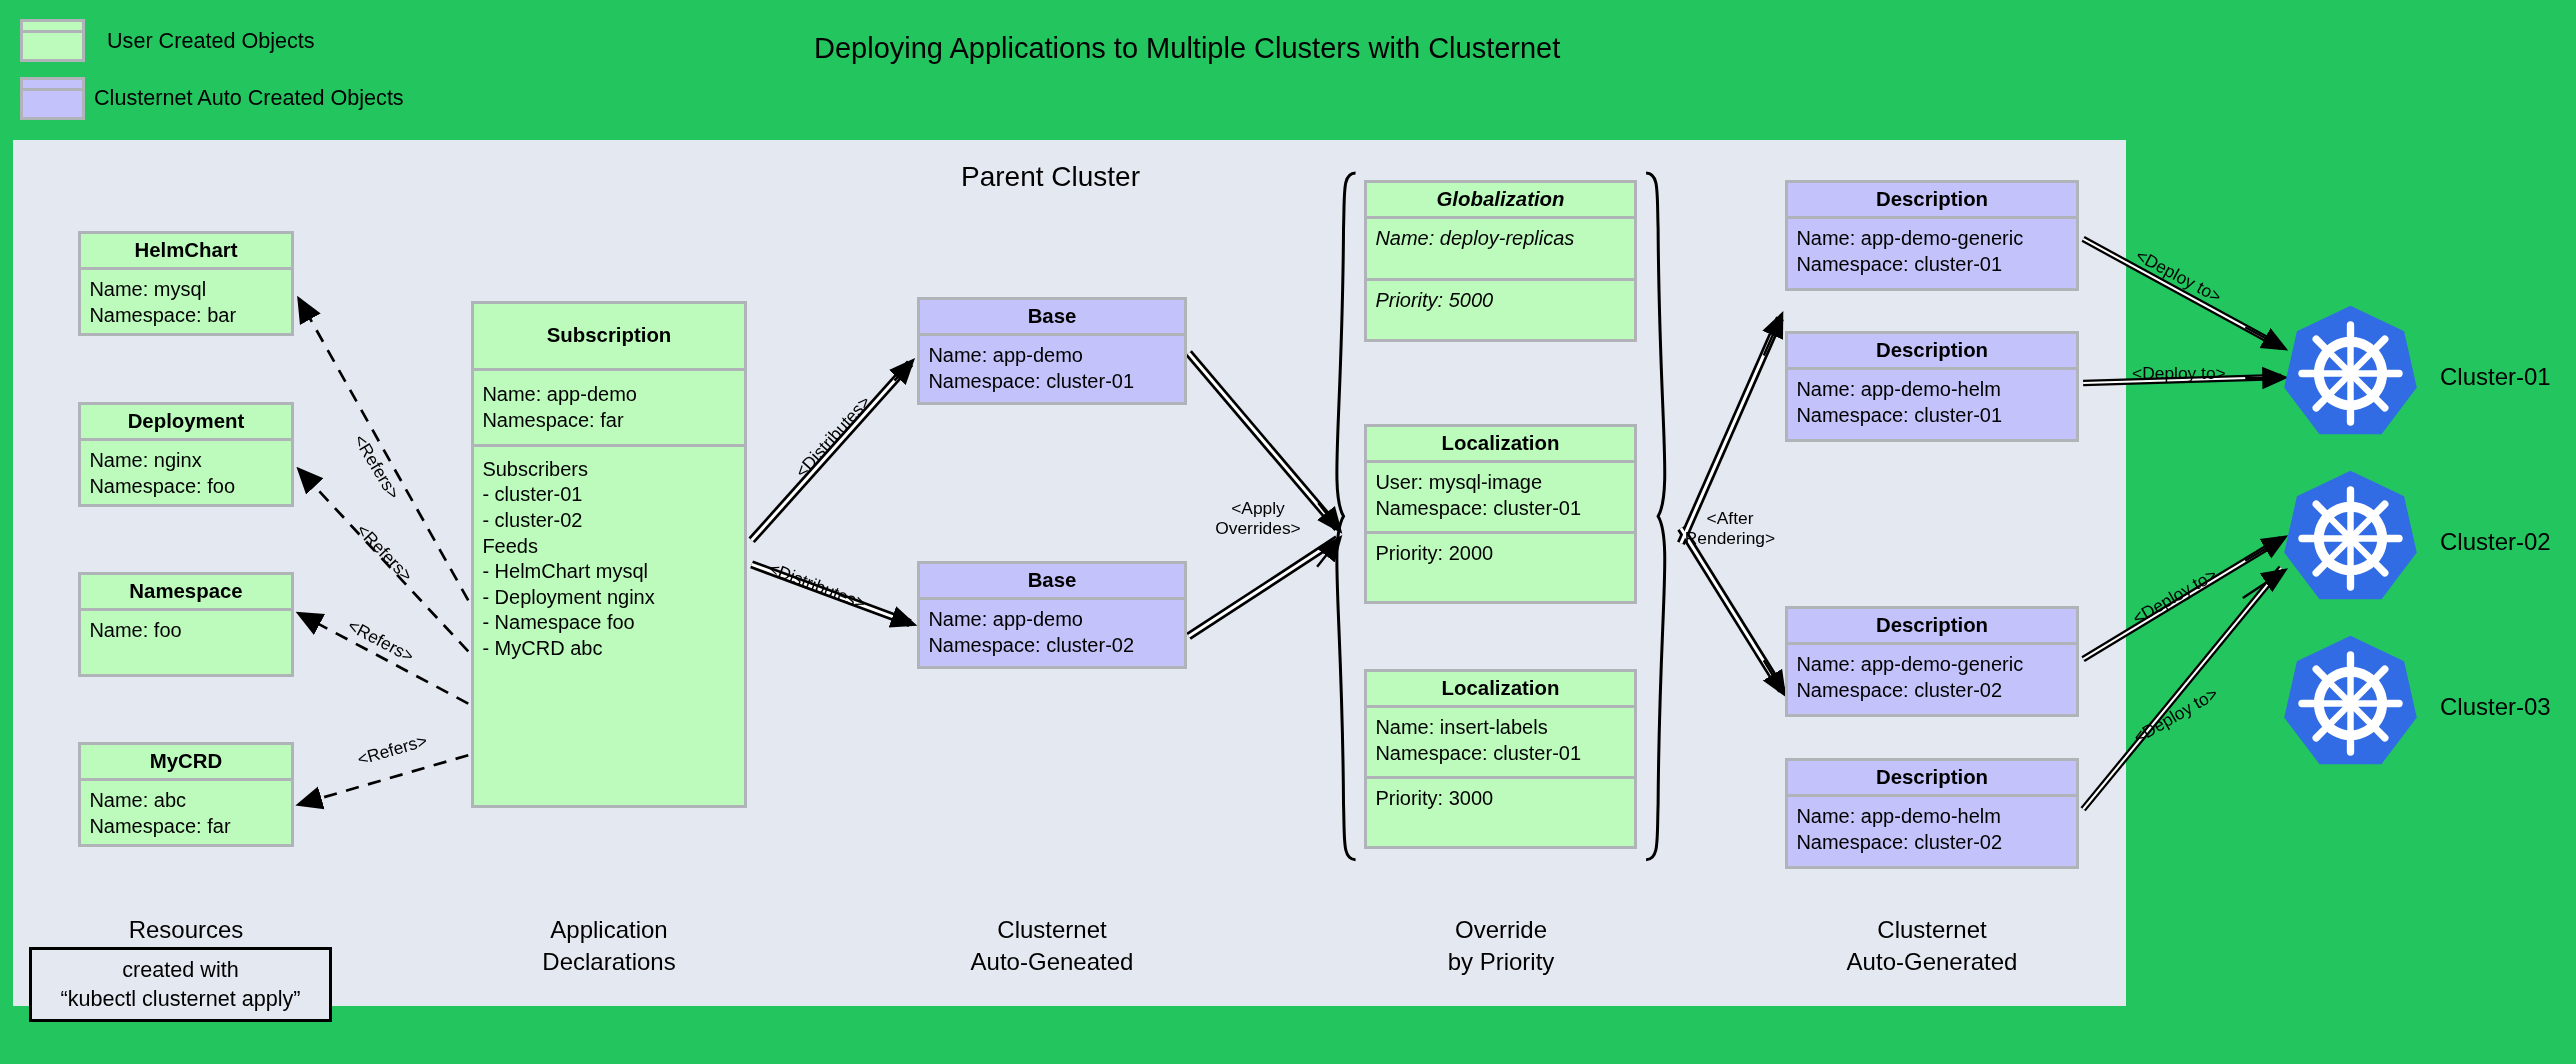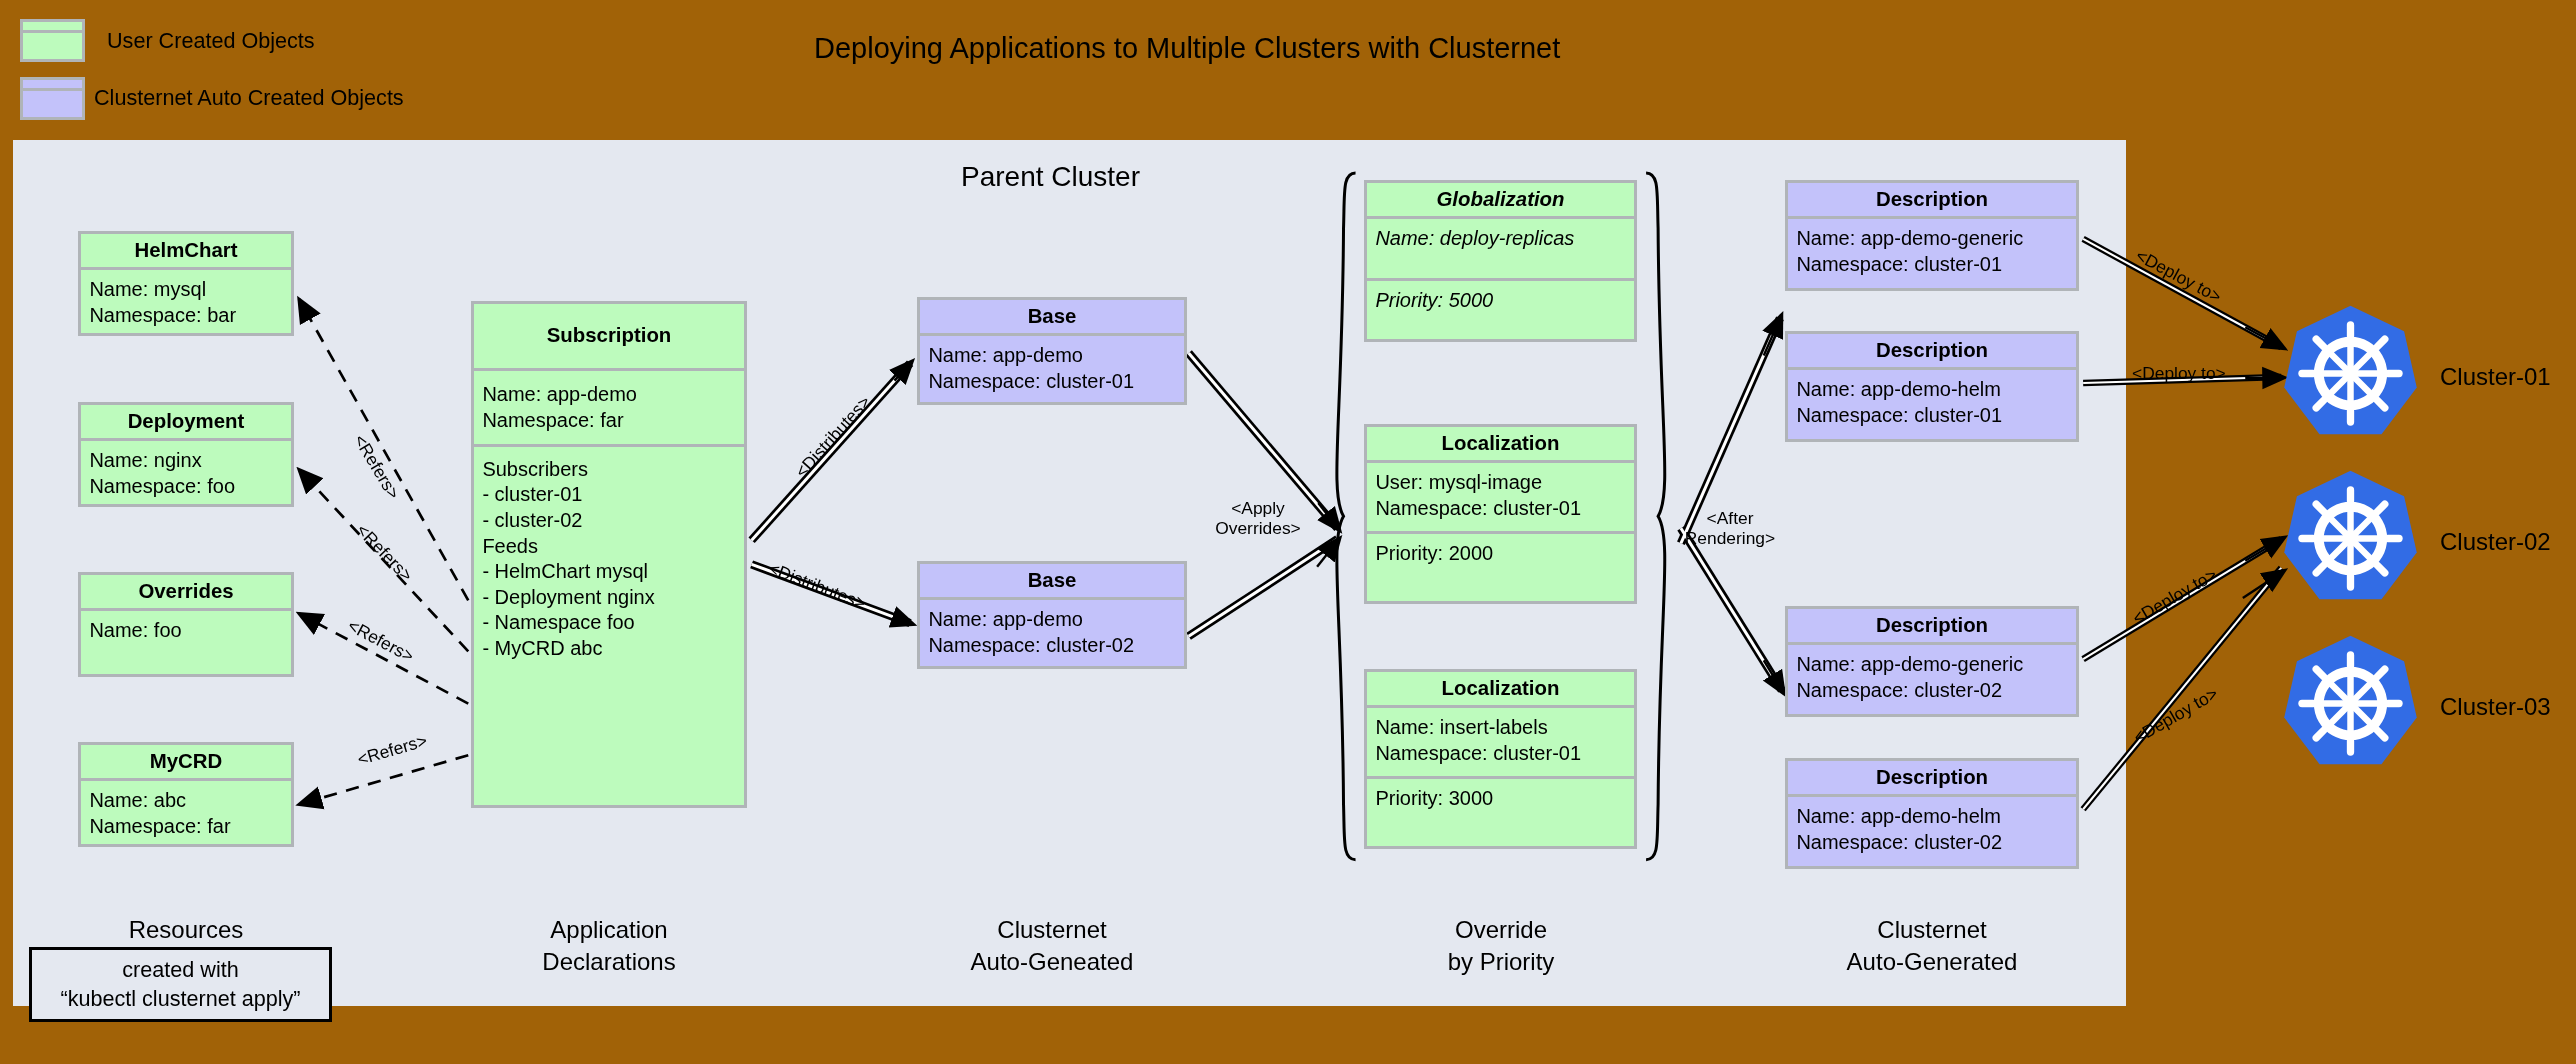--- a/index.html
+++ b/index.html
@@ -4,21 +4,21 @@
 <style>
   html,body{margin:0;padding:0;background:#ffffff;}
   body{
     font-family:"Liberation Sans", sans-serif;
     -webkit-font-smoothing:antialiased;
   }
   #stage{
     position:relative;
     width:2576px;
     height:1065px;
-    background:#a16207;
+    background:#22c55e;
     overflow:hidden;
   }
 
   
   .legend-swatch{
     position:absolute;
     border:3px solid #b0b4b8;
     box-sizing:border-box;
   }
   .legend-swatch .hdr{
@@ -170,21 +170,21 @@
 
   <div class="node" style="left:78px;top:231px;width:216px;height:105px;">
     <div class="title">HelmChart</div>
     <div class="body">
       <div class="ln">Name: mysql</div>
       <div class="ln">Namespace: bar</div>
     </div>
   </div>
 
   <div class="node" style="left:78px;top:572px;width:216px;height:105px;">
-    <div class="title">Overrides</div>
+    <div class="title">Namespace</div>
     <div class="body">
       <div class="ln">Name: foo</div>
     </div>
   </div>
 
   <div class="node" style="left:78px;top:742px;width:216px;height:105px;">
     <div class="title">MyCRD</div>
     <div class="body">
       <div class="ln">Name: abc</div>
       <div class="ln">Namespace: far</div>

